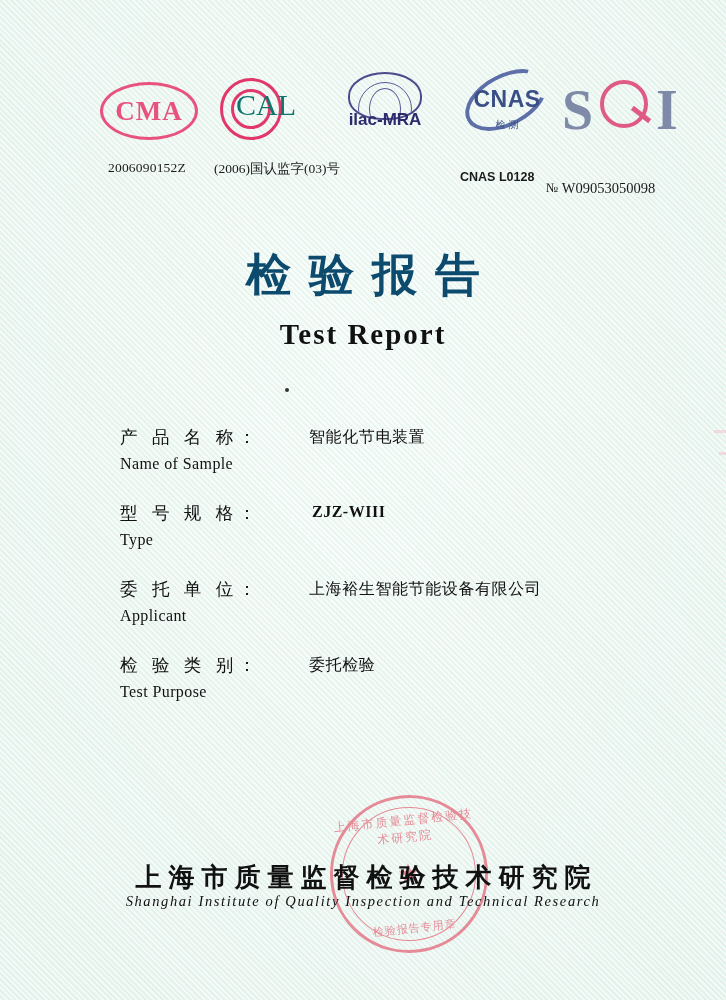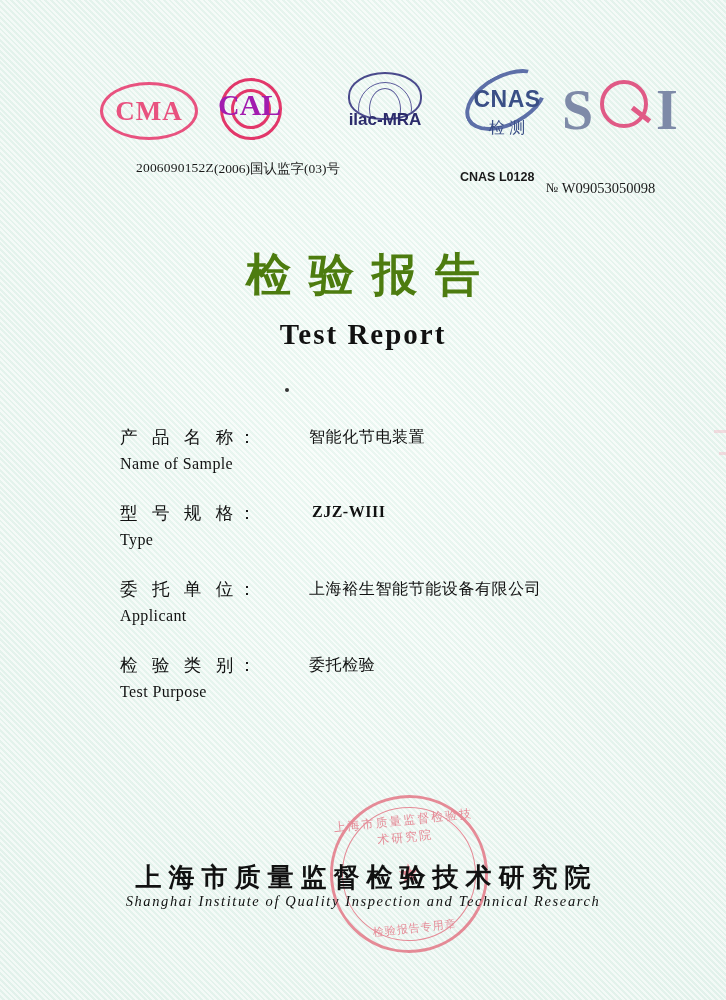--- a/index.html
+++ b/index.html
@@ -90,25 +90,25 @@
     border: 3px solid #e2376a;
     border-radius: 50%;
     box-sizing: border-box;
   }
   .cal .cal-text {
     position: absolute;
     left: 0px;
     top: 10px;
     width: 96px;
     font-family: "Liberation Serif", serif;
-    font-weight: bold;
+    font-weight: normal;
     font-size: 30px;
-    color: #a21caf;
+    color: #0f766e;
     letter-spacing: 0px;
-    text-align: left;
+    text-align: center;
   }
 
   
   .ilac {
     left: 330px;
     top: 0px;
     width: 110px;
     height: 74px;
   }
   .ilac .rings {
@@ -178,21 +178,21 @@
     font-size: 23px;
     color: #3a4f86;
     letter-spacing: 0.5px;
   }
   .cnas .cnas-cn {
     position: absolute;
     left: 0;
     top: 46px;
     width: 110px;
     text-align: center;
-    font-size: 16px;
+    font-size: 10px;
     color: #3a4f86;
     font-family: "Liberation Sans", sans-serif;
   }
 
   
   .sai {
     left: 560px;
     top: 0px;
     width: 125px;
     height: 72px;
@@ -242,21 +242,20 @@
     position: absolute;
     font-family: "Liberation Serif", serif;
     color: #1a1a1a;
     white-space: nowrap;
   }
   .code-cma {
     left: 108px;
     top: 160px;
     font-size: 13.5px;
     letter-spacing: 0.2px;
-    margin-left: 28px;
   }
   .code-cal {
     left: 214px;
     top: 160px;
     font-size: 13.5px;
   }
   .code-cnas {
     left: 460px;
     top: 170px;
     font-size: 12.5px;
@@ -279,21 +278,21 @@
     position: absolute;
     top: 245px;
     left: 0;
     width: 726px;
     text-align: center;
     font-family: "Liberation Serif", serif;
     font-weight: bold;
     font-size: 45px;
     letter-spacing: 18px;
     text-indent: 18px;
-    color: #4d7c0f;
+    color: #0c4a6e;
   }
   .title-en {
     position: absolute;
     top: 318px;
     left: 0;
     width: 726px;
     text-align: center;
     font-family: "Liberation Serif", serif;
     font-weight: bold;
     font-size: 29px;

